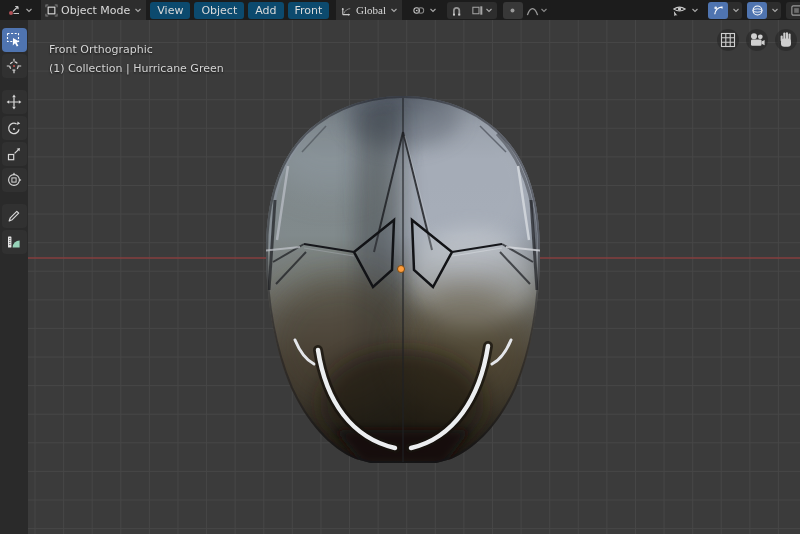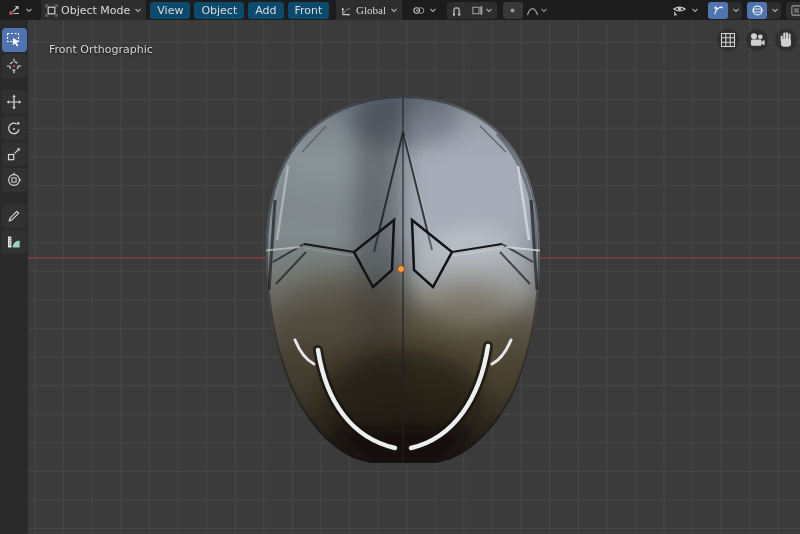--- a/index.html
+++ b/index.html
@@ -286,20 +286,21 @@
       <path d="M3,4.6 h1.5 M3,6.6 h1.5 M3,8.6 h1.5 M3,10.6 h1.5" stroke="#555" stroke-width="0.8"></path>
       <path d="M6.6,13.5 A7,7 0 0 1 13.6,6.5 L13.6,13.5 Z" fill="#97d3b9"></path>
     </svg>
   </div>
 </div>
 
 <div class="viewport">
   <div class="axis-x"></div>
   <div class="vp-text">
     <div class="line1">Front Orthographic</div>
+    <div class="line2">(1) Collection | Hurricane Green</div>
   </div>
   <div class="nav-icons">
     <div class="nav-btn">
       <svg width="22" height="22" viewBox="0 0 22 22">
         <g stroke="#cfcfcf" stroke-width="1.1" fill="none">
           <rect x="4.5" y="4.5" width="13" height="13"></rect>
           <path d="M8.8,4.5 V17.5 M13.2,4.5 V17.5 M4.5,8.8 H17.5 M4.5,13.2 H17.5"></path>
         </g>
       </svg>
     </div>

